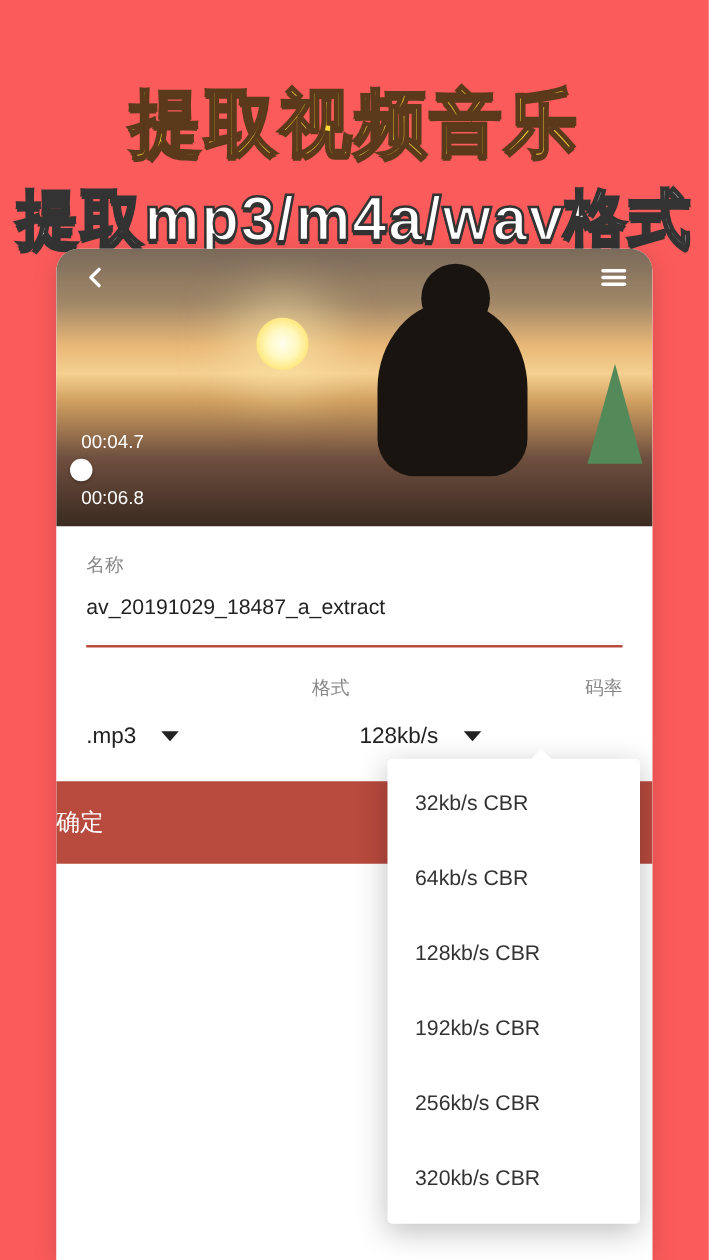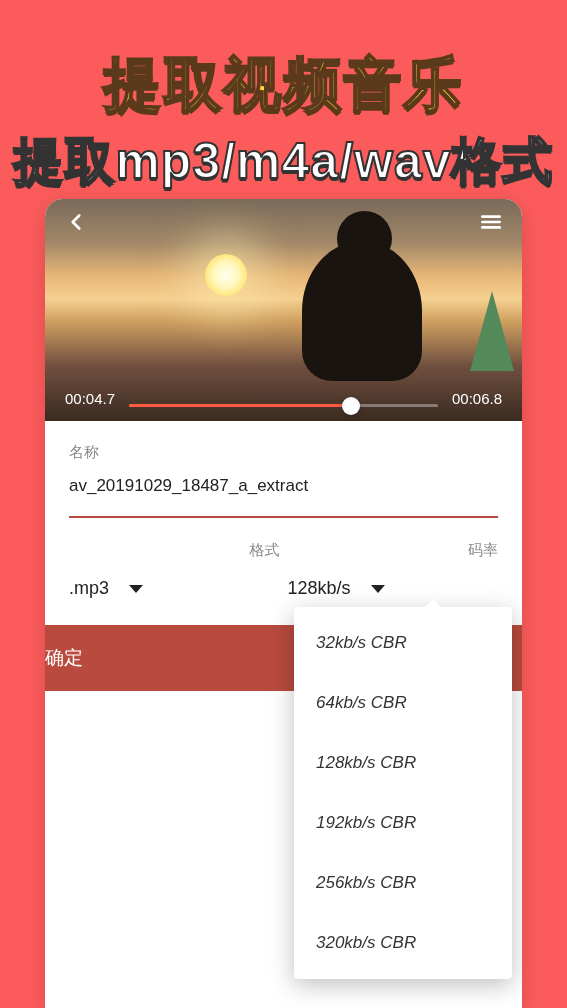--- a/index.html
+++ b/index.html
@@ -6,21 +6,21 @@
 body {
   width: 567px;
   height: 1008px;
   background: #fc5b5b;
   font-family: -apple-system, "Helvetica Neue", Arial, sans-serif;
   overflow: hidden;
   position: relative;
 }
 .hero {
   text-align: center;
-  padding-top: 46px;
+  padding-top: 60px;
 }
 .hero-title {
   font-size: 58px;
   font-weight: 900;
   color: #ffd938;
   letter-spacing: 2px;
   -webkit-text-stroke: 2px #5a3a1a;
   text-shadow: 0 3px 0 #5a3a1a;
 }
 .hero-sub {
@@ -89,23 +89,24 @@
   justify-content: space-between;
   align-items: center;
   padding: 0 18px;
 }
 .back-icon, .menu-icon { color: #fff; }
 .back-icon svg, .menu-icon svg { display: block; }
 .vbottom {
   position: absolute;
   left: 0; right: 0; bottom: 14px;
   display: flex;
-  align-items: flex-end;
+  align-items: flex-start;
   padding: 0 20px;
   gap: 14px;
+  flex-direction: column;
 }
 .time {
   color: #fff;
   font-size: 15px;
   font-weight: 500;
 }
 .progress {
   flex: 1;
   height: 3px;
   background: rgba(255,255,255,0.35);
@@ -177,27 +178,26 @@
   padding: 20px 0;
   font-size: 19px;
   font-weight: 500;
   cursor: pointer;
   position: relative;
 }
 .dropdown {
   position: absolute;
   right: 10px;
   top: 186px;
-  width: 218px;
+  width: 202px;
   background: #fff;
   border-radius: 4px;
   box-shadow: 0 6px 24px rgba(0,0,0,0.25);
   z-index: 10;
   padding: 6px 0;
-  font-style: italic;
 }
 .dropdown-caret {
   position: absolute;
   top: -8px; right: 70px;
   width: 0; height: 0;
   border-left: 9px solid transparent;
   border-right: 9px solid transparent;
   border-bottom: 9px solid #fff;
 }
 .dd-item {

